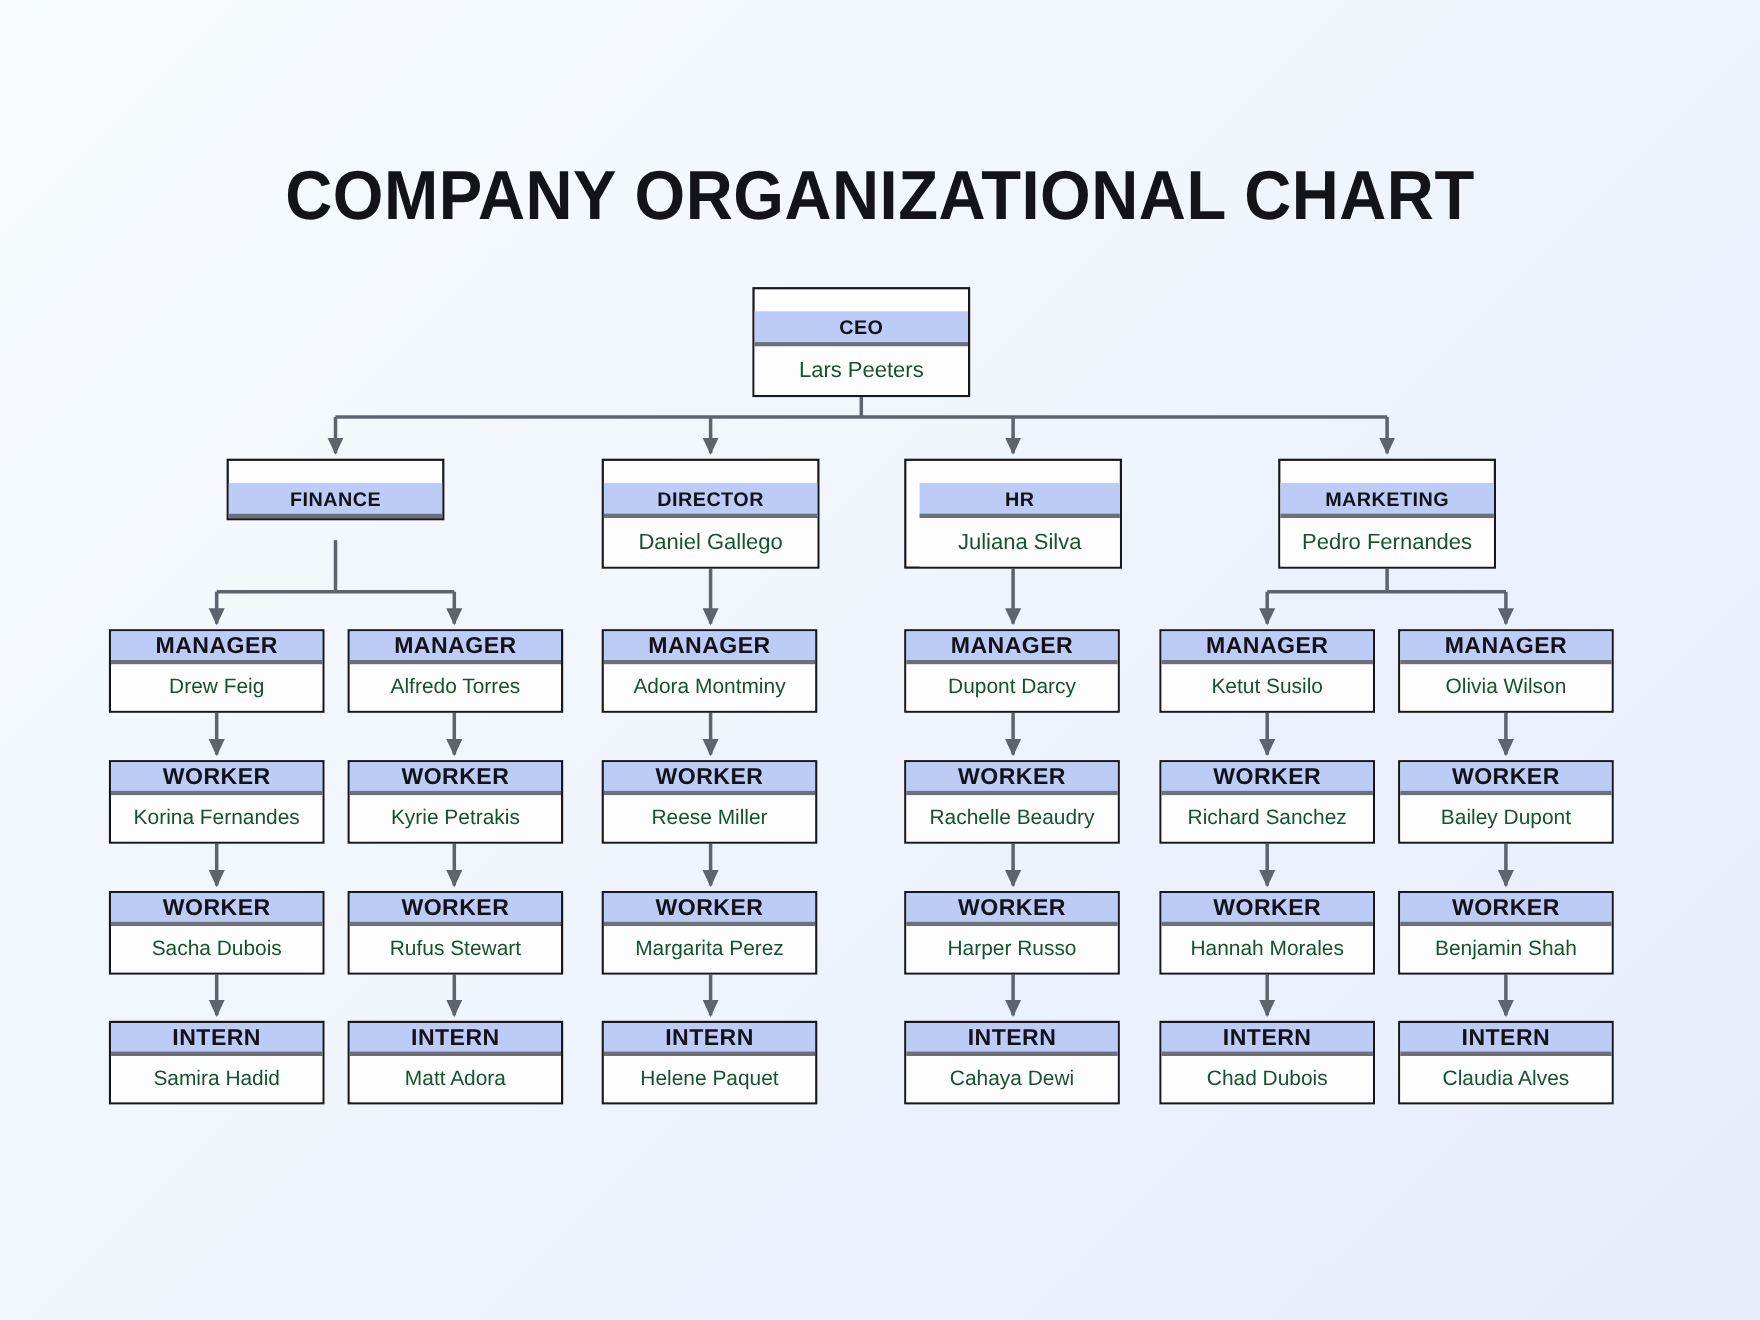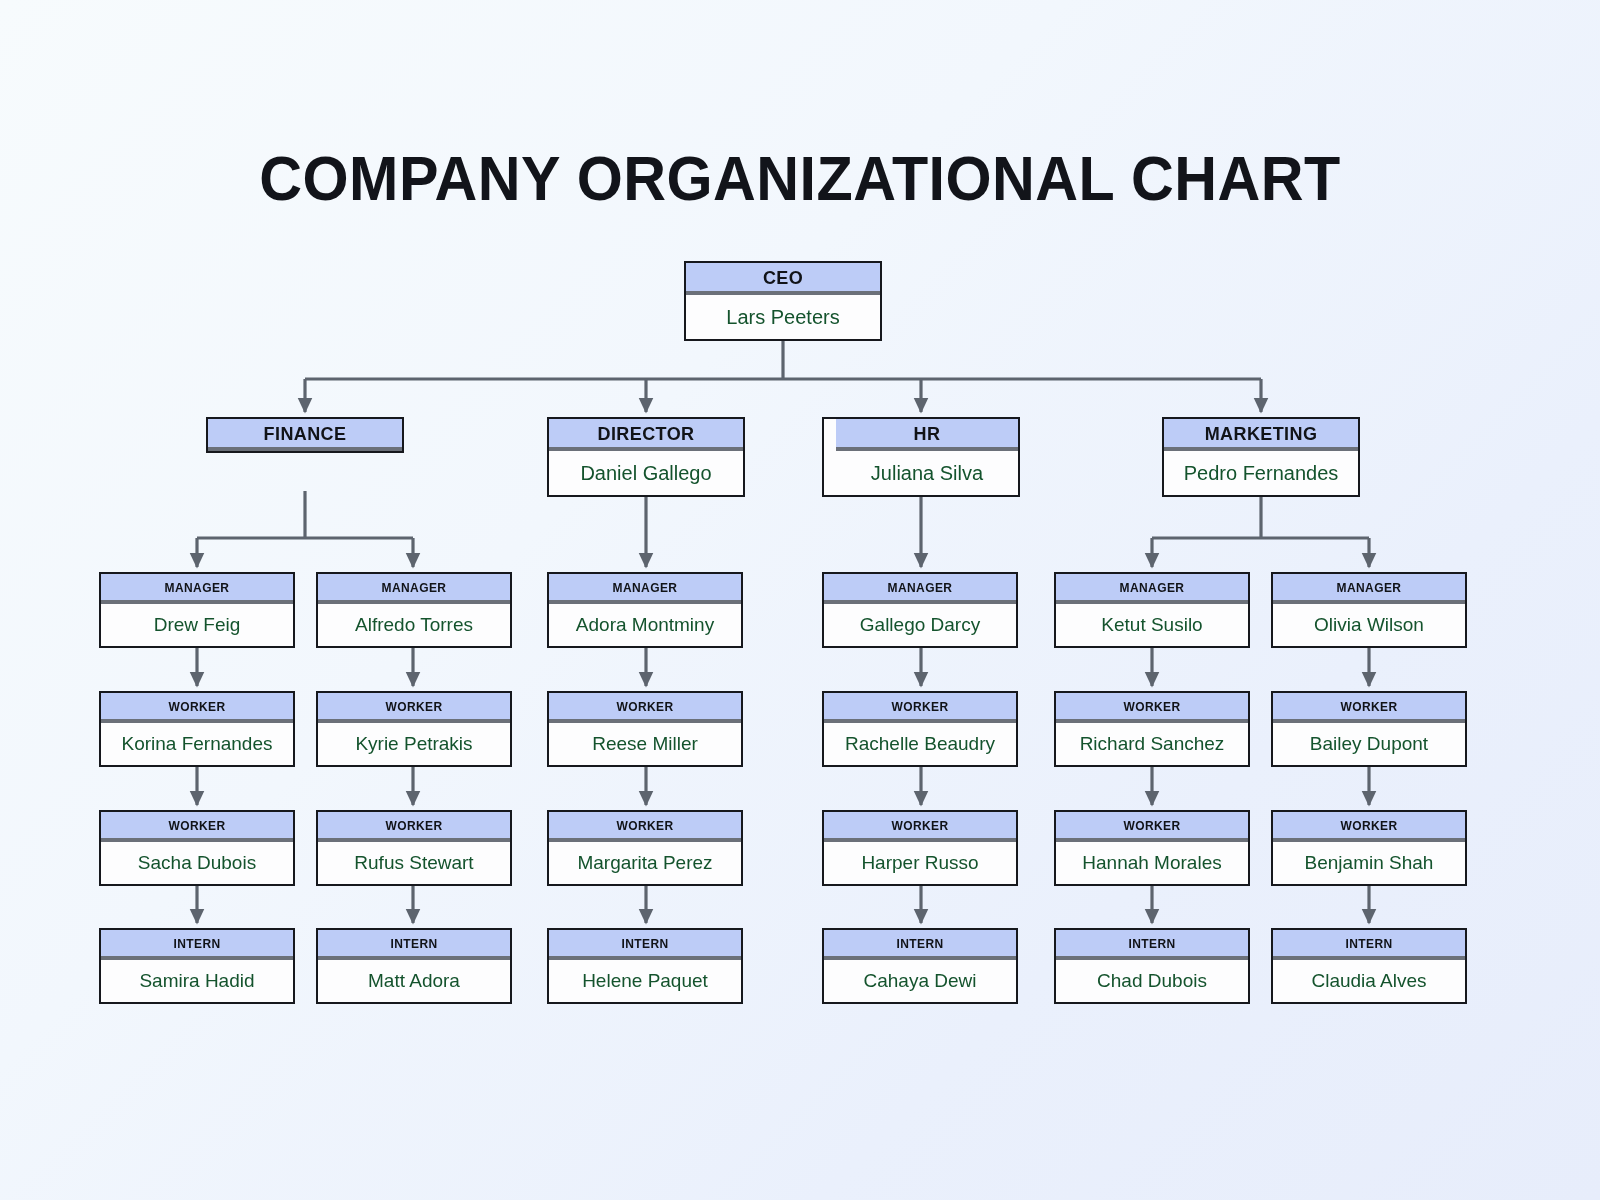--- a/index.html
+++ b/index.html
@@ -56,21 +56,21 @@
     background: #fdfdfe;
     box-shadow: 0 0 0 0 rgba(0,0,0,0);
   }
   .node .node-header {
     box-sizing: border-box;
     height: 30px;
     line-height: 28px;
     text-align: center;
     background: #bdccf7;
     border-bottom: 4px solid #6b7079;
-    font-size: 12px;
+    font-size: 21px;
     font-weight: 700;
     letter-spacing: 0.4px;
     color: #111318;
     overflow: hidden;
     white-space: nowrap;
   }
   .node .node-name {
     box-sizing: border-box;
     height: 42px;
     line-height: 42px;
@@ -82,20 +82,21 @@
     overflow: hidden;
     white-space: nowrap;
   }
 
   
   .node.lvl0 .node-header,
   .node.lvl1 .node-header {
     height: 32px;
     line-height: 30px;
     font-size: 18px;
+    margin-top: 20px;
   }
   .node.lvl0 .node-name,
   .node.lvl1 .node-name {
     height: 44px;
     line-height: 44px;
     font-size: 20px;
   }
 </style>
 </head>
 <body>
@@ -184,21 +185,21 @@
       <div class="node lvl2" style="left: 316px; top: 572px; width: 196px;">
         <div class="node-header">MANAGER</div>
         <div class="node-name">Alfredo Torres</div>
       </div>
       <div class="node lvl2" style="left: 547px; top: 572px; width: 196px;">
         <div class="node-header">MANAGER</div>
         <div class="node-name">Adora Montminy</div>
       </div>
       <div class="node lvl2" style="left: 822px; top: 572px; width: 196px;">
         <div class="node-header">MANAGER</div>
-        <div class="node-name">Gallego Darcy</div>
+        <div class="node-name">Dupont Darcy</div>
       </div>
       <div class="node lvl2" style="left: 1054px; top: 572px; width: 196px;">
         <div class="node-header">MANAGER</div>
         <div class="node-name">Ketut Susilo</div>
       </div>
       <div class="node lvl2" style="left: 1271px; top: 572px; width: 196px;">
         <div class="node-header">MANAGER</div>
         <div class="node-name">Olivia Wilson</div>
       </div>
       <div class="node lvl3" style="left: 99px; top: 691px; width: 196px;">

